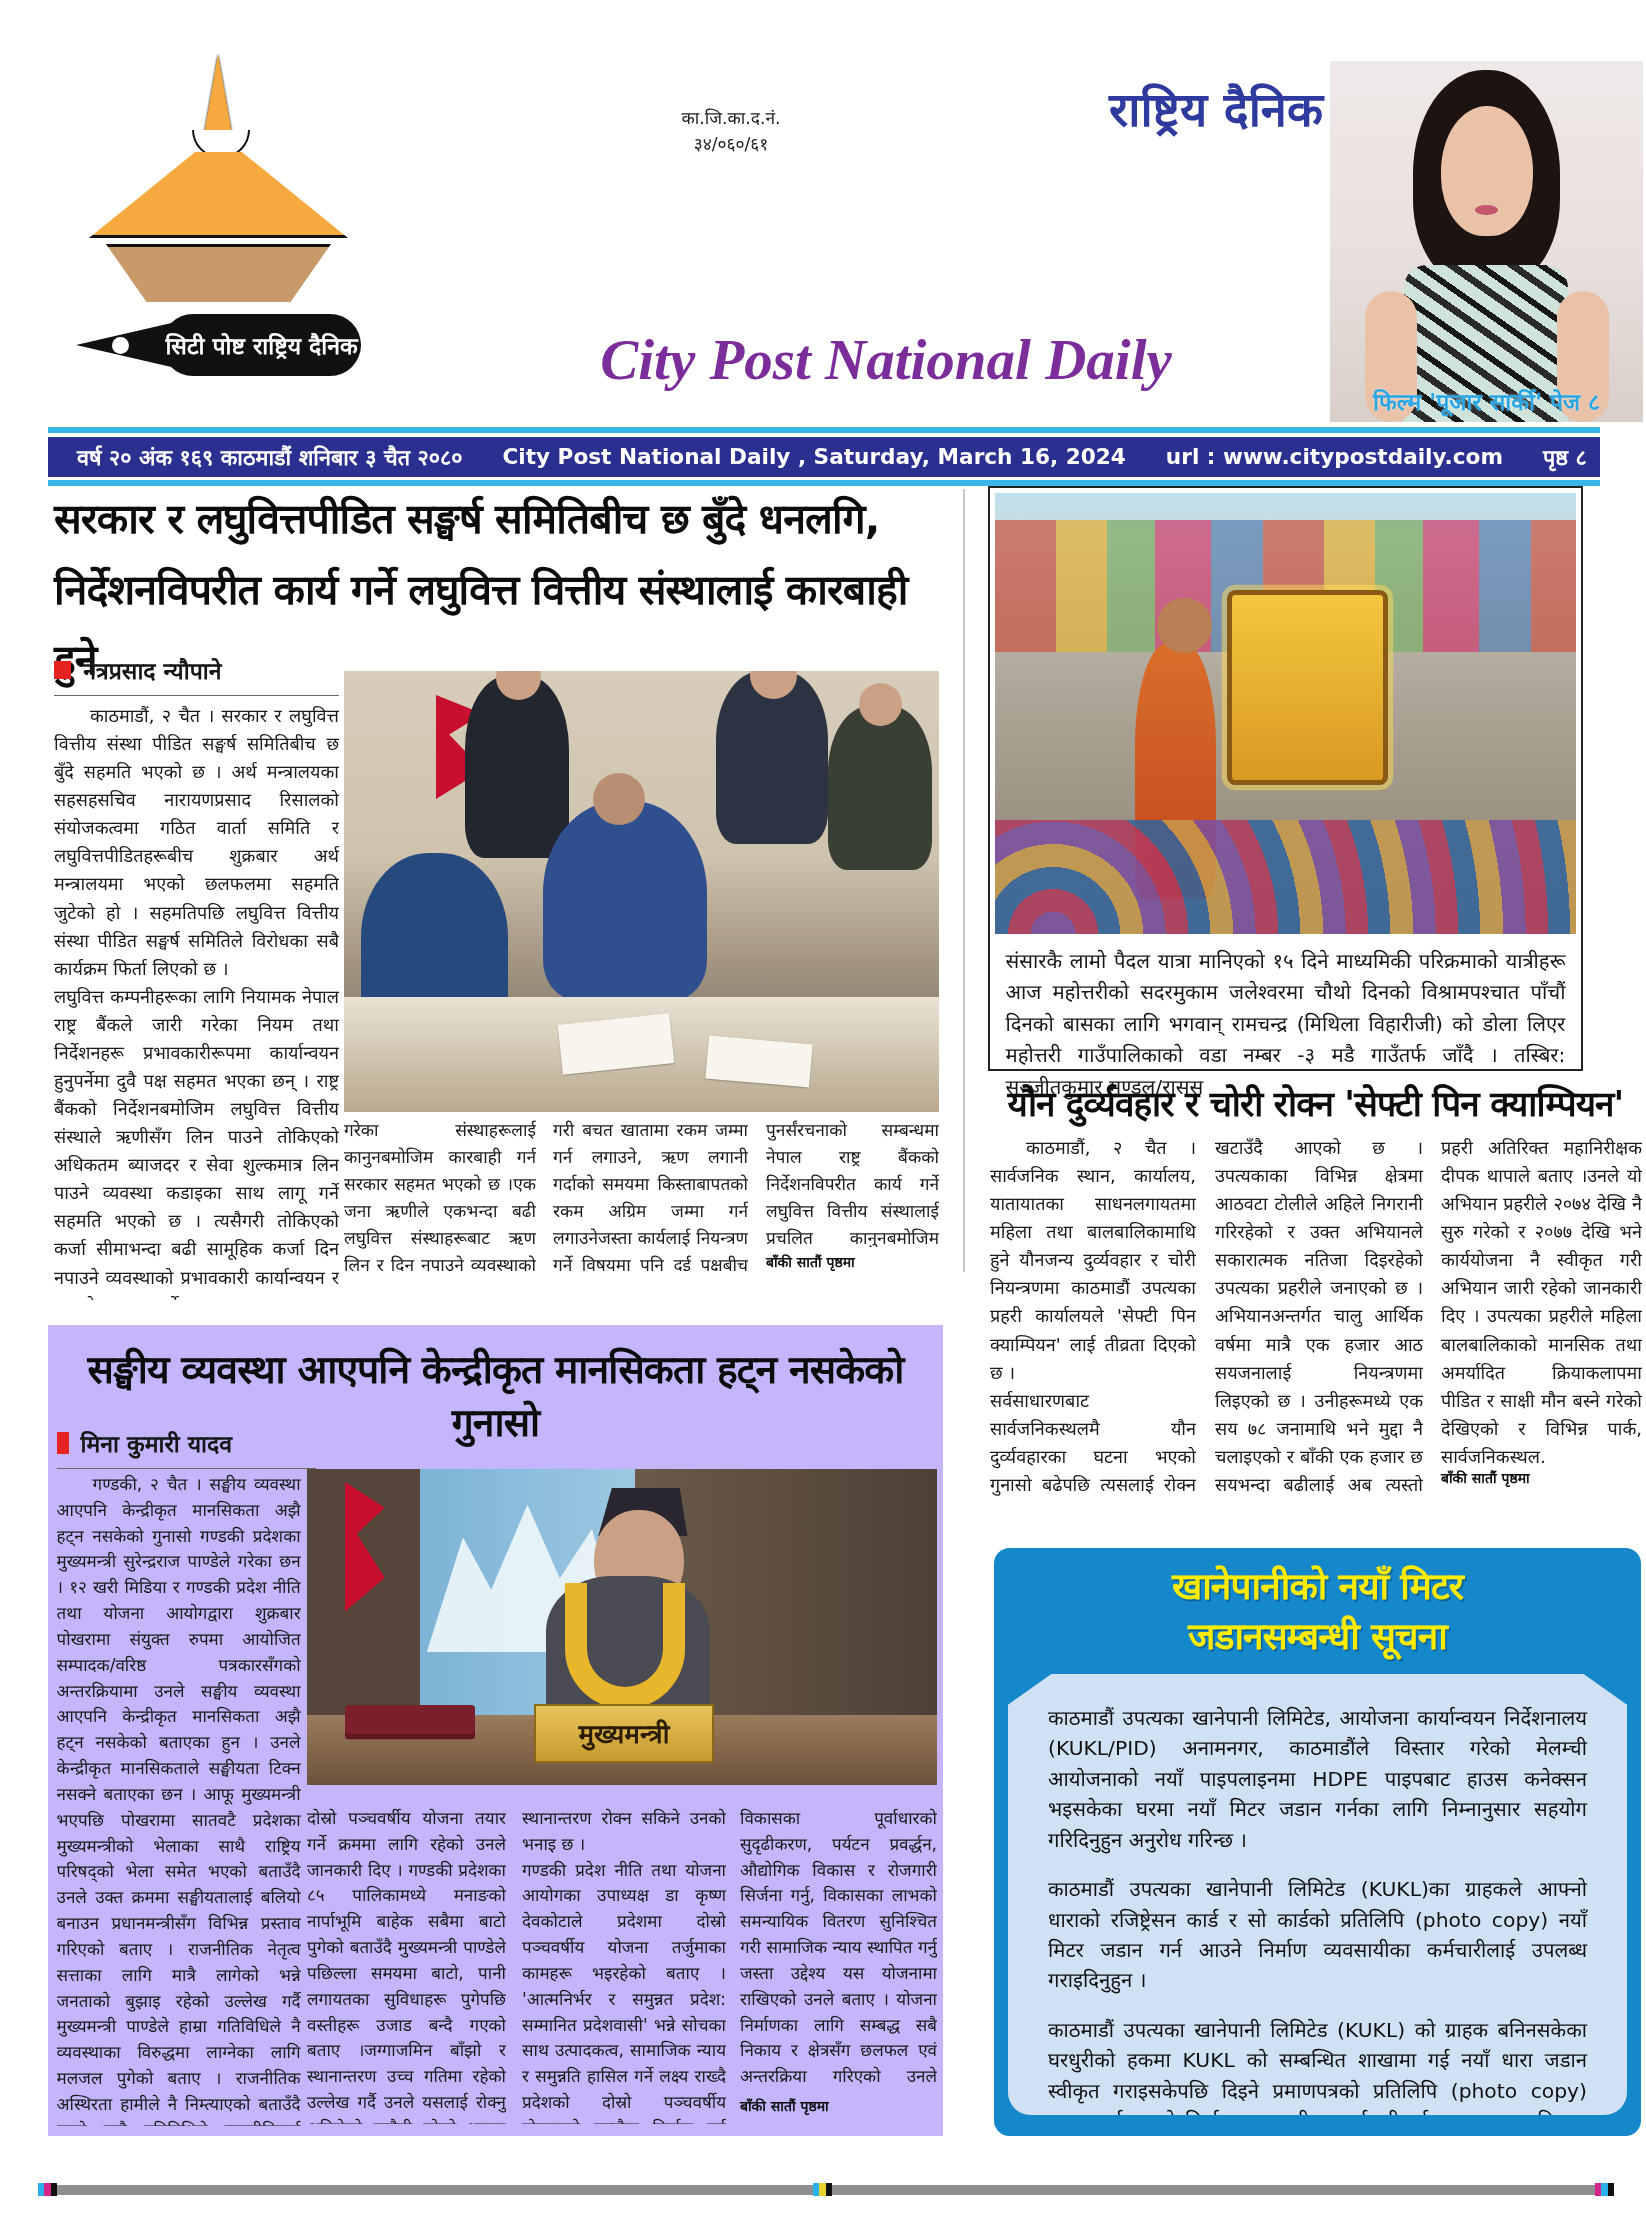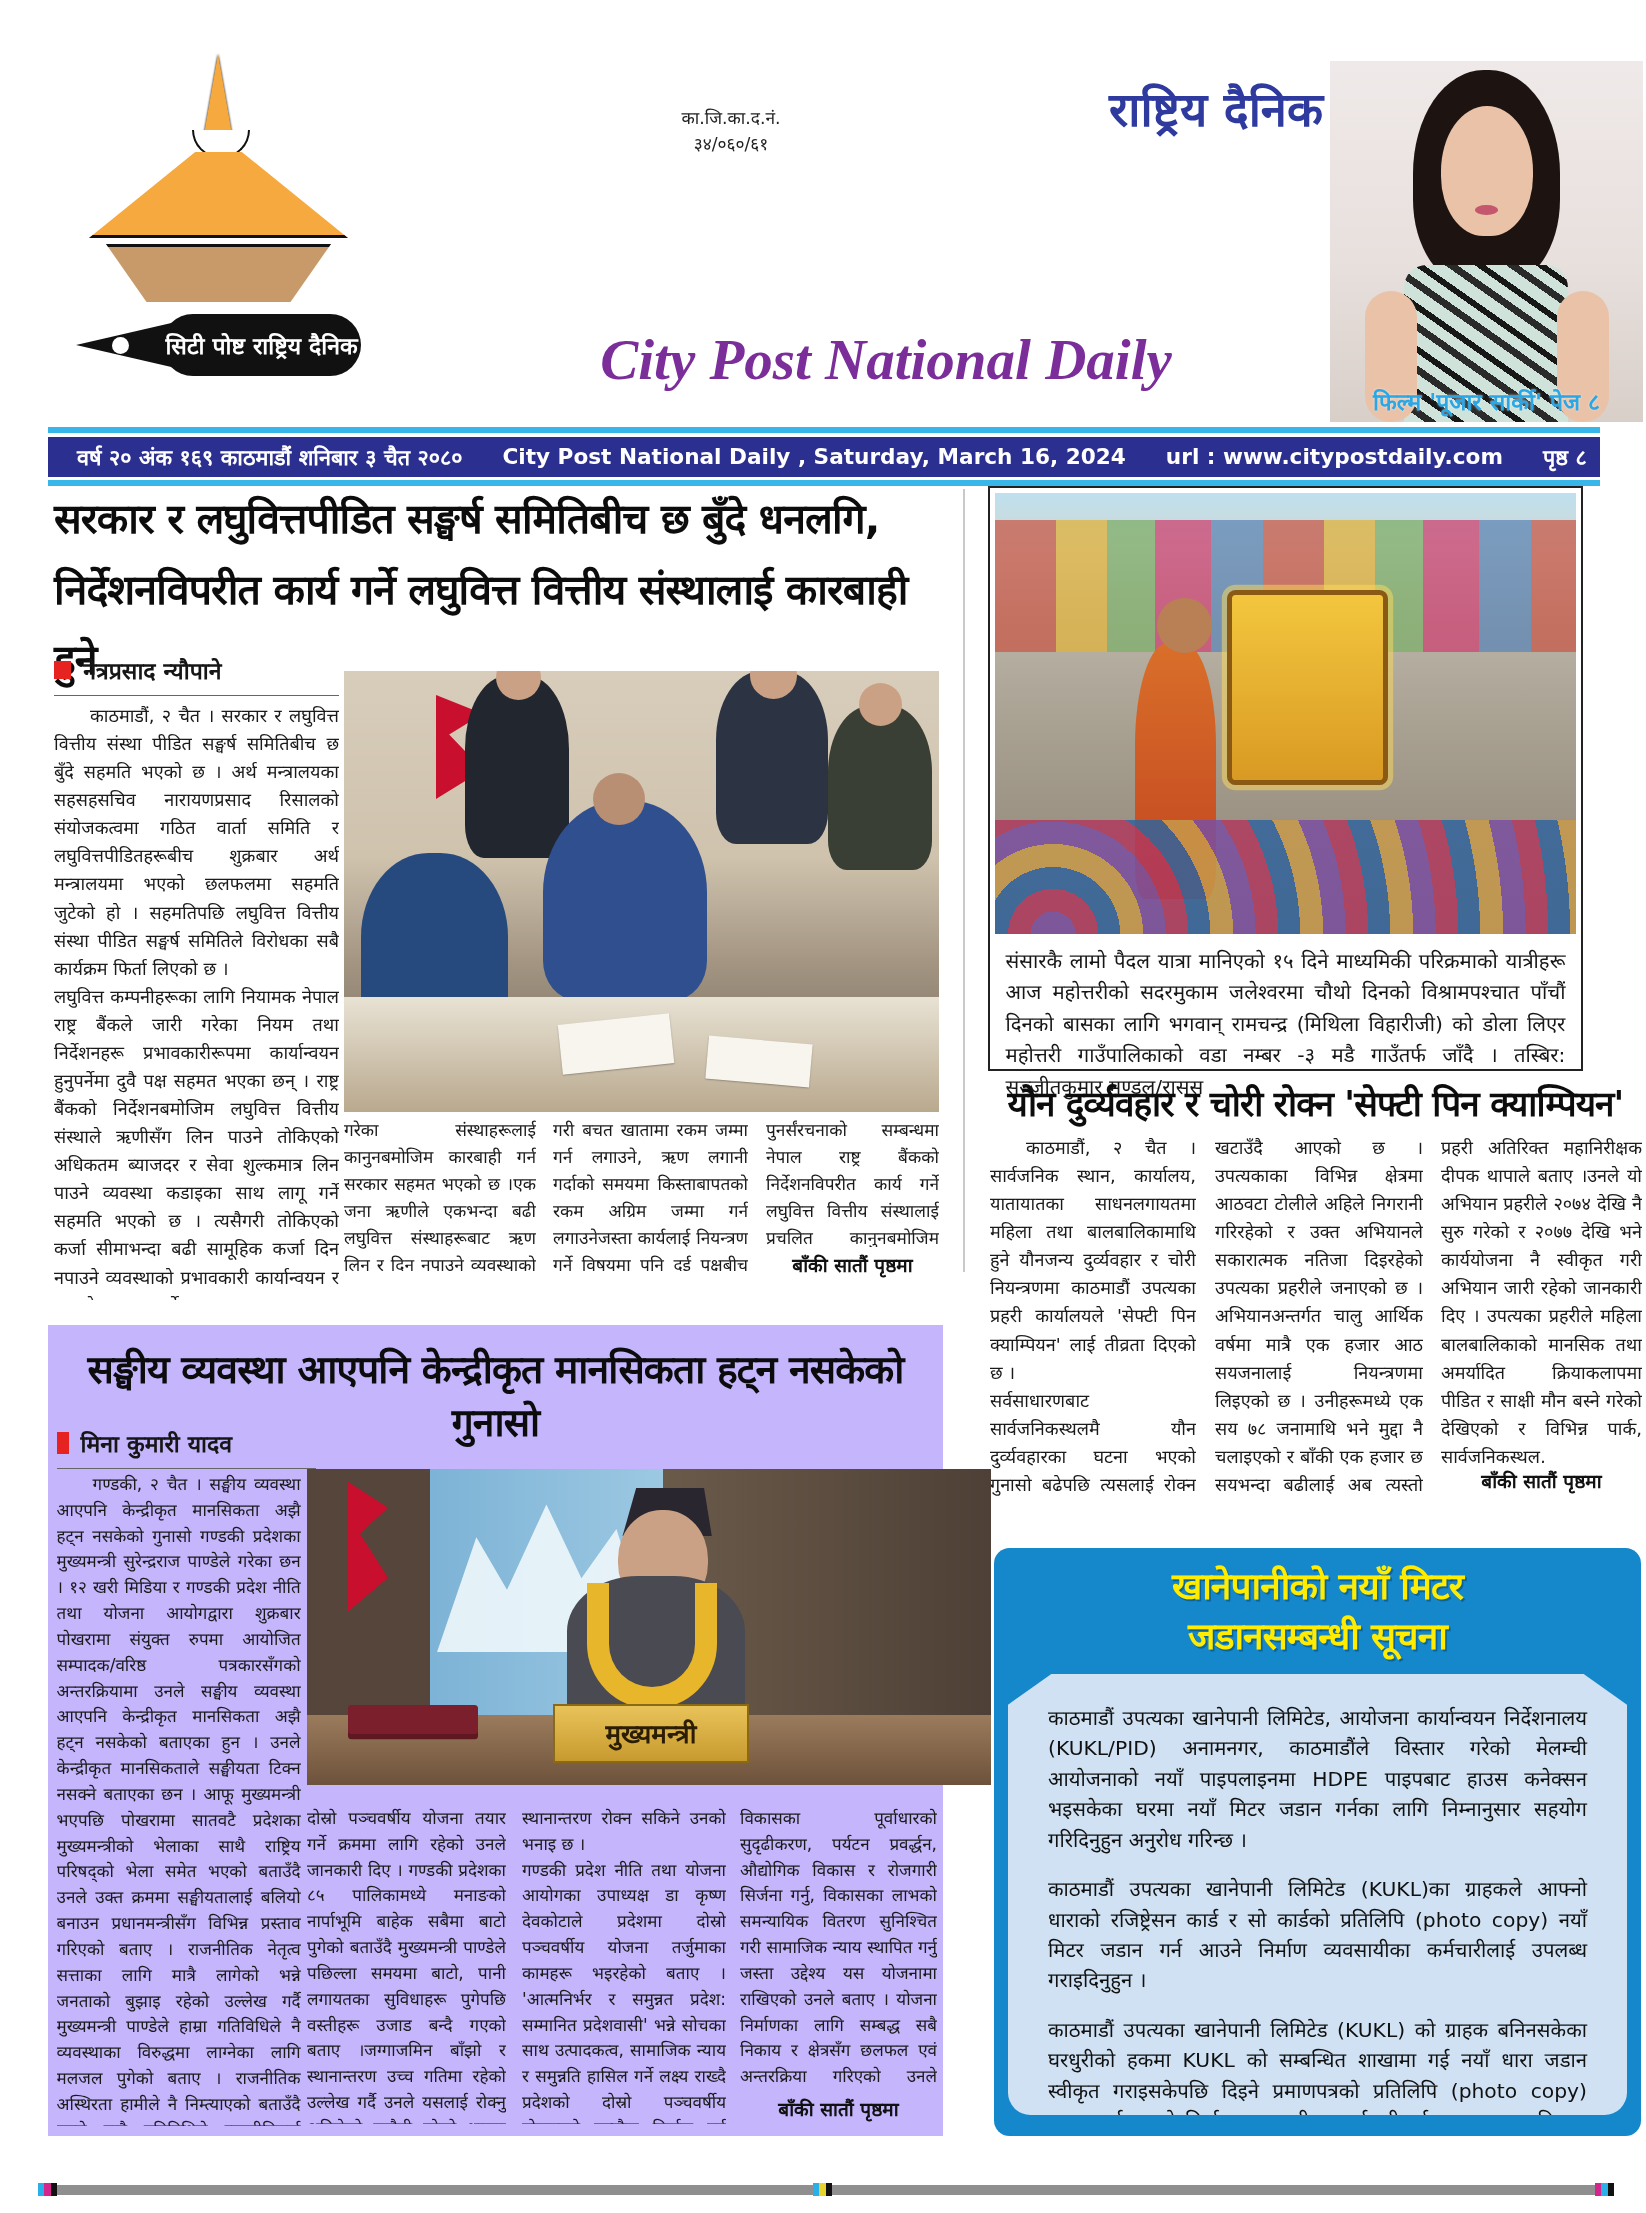--- a/index.html
+++ b/index.html
@@ -54,21 +54,21 @@
   
   .headline{font-weight:bold;color:#0c0c0c;letter-spacing:-0.9px;}
   .h1a{font-size:41px;line-height:1.72;}
   .h2a{font-size:35px;text-align:center;}
   .h3a{font-size:39px;text-align:center;}
   .byline{display:flex;align-items:center;gap:12px;font-size:23px;font-weight:bold;color:#161616;
           border-bottom:1.7px solid #666;padding-bottom:8.6px;}
   .redsq{width:17.3px;height:17.3px;background:#e62320;flex:0 0 auto;}
   .coltext{font-size:18px;line-height:1.56;text-align:justify;white-space:pre-line;overflow:hidden;color:#1a1a1a;}
   .indent{text-indent:36px;}
-  .cont{font-size:19px;font-weight:bold;text-align:center;color:#111;}
+  .cont{font-size:14px;font-weight:bold;text-align:left;color:#111;}
   .caption{font-size:20.3px;line-height:1.55;text-align:justify;color:#161616;}
   .vdiv{width:1.7px;background:#c9c9c9;}
 
   
   .ph{overflow:hidden;position:relative;}
   .ph1{background:linear-gradient(180deg,#d8cdbb 0%,#cfc3ae 42%,#a39582 66%,#6e6254 100%);}
   .p1-man{position:absolute;border-radius:40% 40% 18% 18%;background:#22262f;}
   .p1-head{position:absolute;border-radius:50%;background:#caa184;}
   .p1-flag{position:absolute;width:47px;height:104px;background:#c8102e;
            clip-path:polygon(0 0,100% 18%,28% 38%,100% 72%,0 100%);box-shadow:1.7px 0 0 #123a8c;}
@@ -226,21 +226,21 @@
 
     <div class="abs headline h3a" style="left:13px;top:15.6px;width:869px;">सङ्घीय व्यवस्था आएपनि केन्द्रीकृत मानसिकता हट्न नसकेको गुनासो</div>
 
     <div class="abs byline" style="left:8.6px;top:102px;width:259px;">
       <span class="redsq" style="width:12px;height:22.5px;"></span>
       <span>मिना कुमारी यादव</span>
     </div>
 
     <div class="abs coltext indent" style="left:8.6px;top:147px;width:244px;height:654px;font-size:17px;line-height:1.52;">गण्डकी, २ चैत । सङ्घीय व्यवस्था आएपनि केन्द्रीकृत मानसिकता अझै हट्न नसकेको गुनासो गण्डकी प्रदेशका मुख्यमन्त्री सुरेन्द्रराज पाण्डेले गरेका छन । १२ खरी मिडिया र गण्डकी प्रदेश नीति तथा योजना आयोगद्वारा शुक्रबार पोखरामा संयुक्त रुपमा आयोजित सम्पादक/वरिष्ठ पत्रकारसँगको अन्तरक्रियामा उनले सङ्घीय व्यवस्था आएपनि केन्द्रीकृत मानसिकता अझै हट्न नसकेको बताएका हुन । उनले केन्द्रीकृत मानसिकताले सङ्घीयता टिक्न नसक्ने बताएका छन । आफू मुख्यमन्त्री भएपछि पोखरामा सातवटै प्रदेशका मुख्यमन्त्रीको भेलाका साथै राष्ट्रिय परिषद्को भेला समेत भएको बताउँदै उनले उक्त क्रममा सङ्घीयतालाई बलियो बनाउन प्रधानमन्त्रीसँग विभिन्न प्रस्ताव गरिएको बताए । राजनीतिक नेतृत्व सत्ताका लागि मात्रै लागेको भन्ने जनताको बुझाइ रहेको उल्लेख गर्दै मुख्यमन्त्री पाण्डेले हाम्रा गतिविधिले नै व्यवस्थाका विरुद्धमा लाग्नेका लागि मलजल पुगेको बताए । राजनीतिक अस्थिरता हामीले नै निम्त्याएको बताउँदै उनले हाम्रै गतिविधिले राजनीतिलाई विकृत बनाइरहेको उल्लेख गरेका छन । गण्डकी प्रदेश</div>
 
-    <div class="abs ph ph3" style="left:259px;top:144px;width:684px;height:316px;">
+    <div class="abs ph ph3" style="left:259px;top:144px;width:630px;height:316px;">
       <div class="p3-mtn"></div>
       <div class="p3-flag"></div>
       <div class="p3-topi"></div>
       <div class="p3-face"></div>
       <div class="p3-body"></div>
       <div class="p3-garland"></div>
       <div class="p3-desk"></div>
       <div class="p3-book"></div>
       <div class="p3-plate">मुख्यमन्त्री</div>
     </div>

